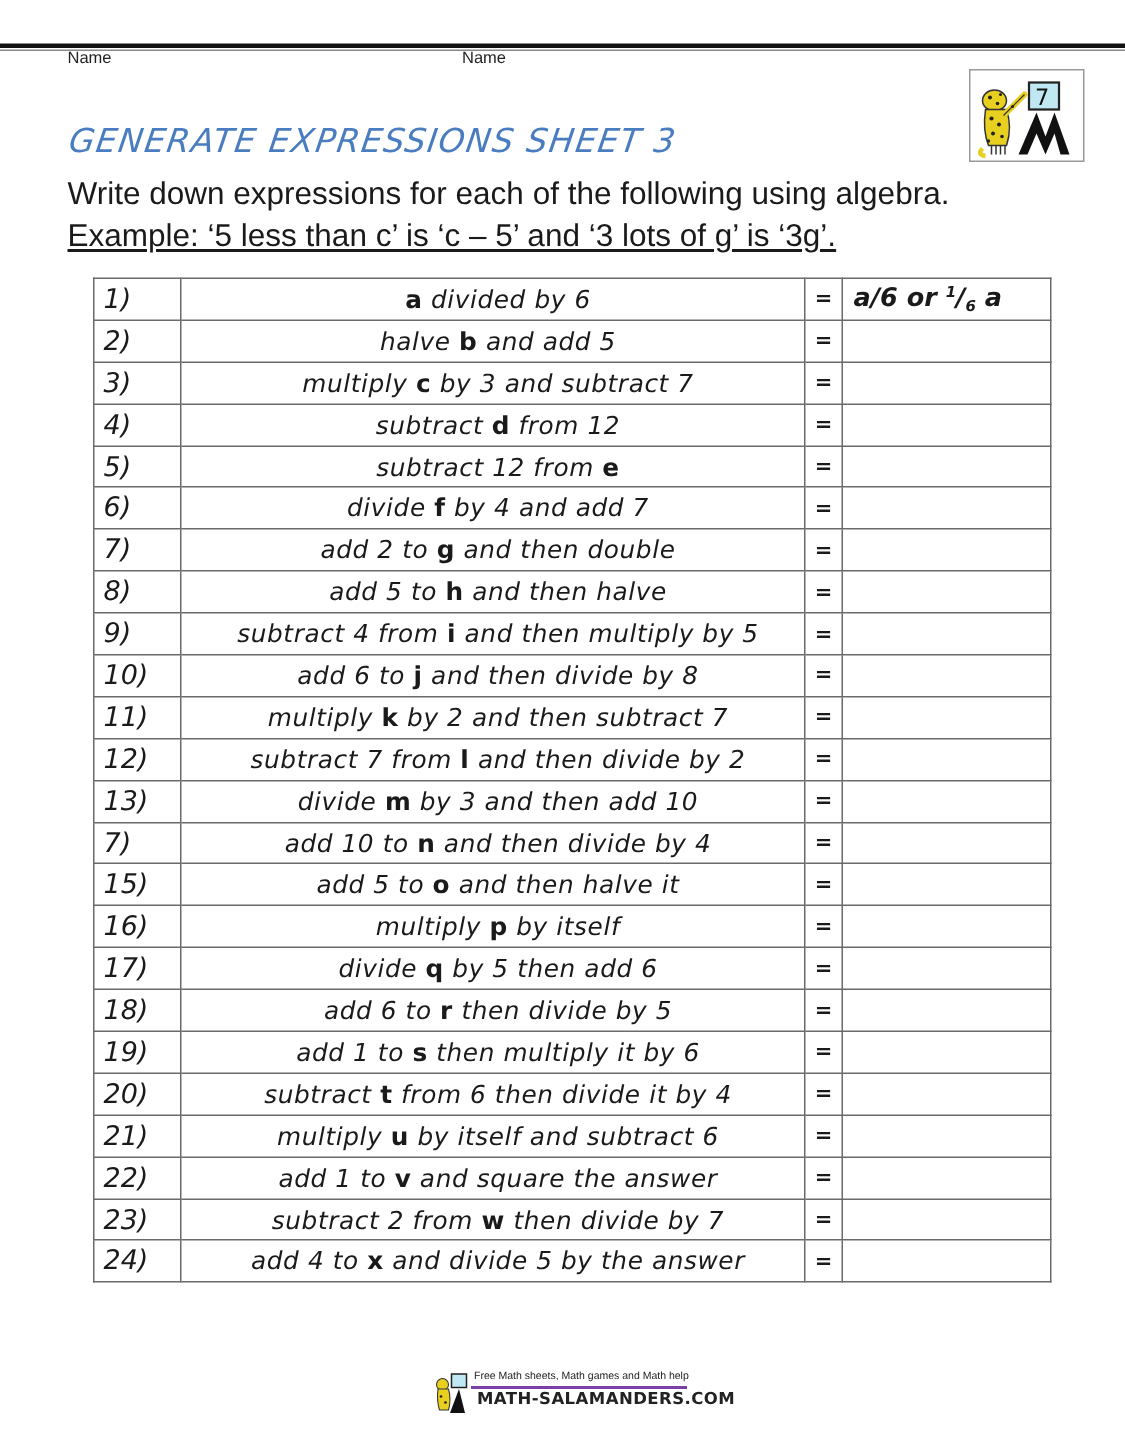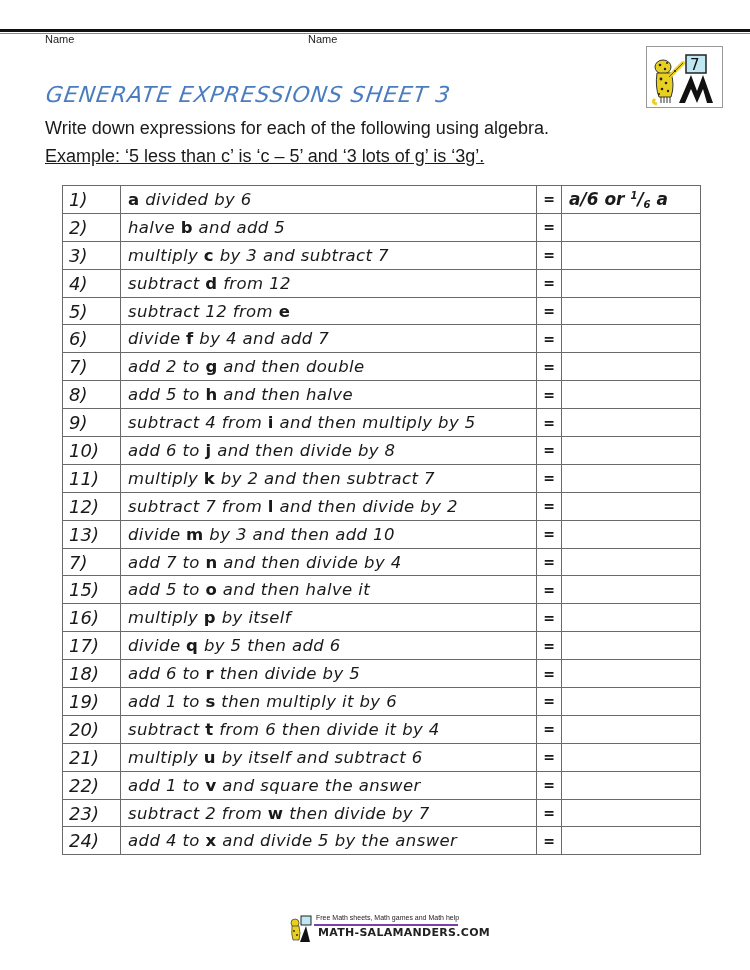--- a/index.html
+++ b/index.html
@@ -1,26 +1,26 @@
 <!DOCTYPE html>
 <html><head>
 <meta charset="utf-8">
 <style>
   html, body { margin: 0; padding: 0; background: #ffffff; }
   body { width: 750px; height: 970px; position: relative; overflow: hidden; font-family: "Liberation Sans", sans-serif; color: #1a1a1a; }
   .top-rule { position: absolute; left: 0; top: 29px; width: 750px; height: 3px; background: #111; }
   .top-rule-2 { position: absolute; left: 0; top: 33px; width: 750px; height: 1px; background: #888; }
   .hdr-label { position: absolute; top: 33px; font-size: 11px; color: #222; }
   .title { position: absolute; left: 46px; top: 82px; font-family: "DejaVu Sans", sans-serif; font-style: italic; font-weight: normal; font-size: 22px; letter-spacing: 1px; color: #4a7dc0; transform: skewX(-8deg); white-space: nowrap; }
-  .instr { position: absolute; left: 45px; font-size: 18px; color: #1a1a1a; white-space: nowrap; }
+  .instr { position: absolute; left: 45px; font-size: 21px; color: #1a1a1a; white-space: nowrap; }
   .logo-box { position: absolute; left: 646px; top: 46px; width: 75px; height: 60px; border: 1px solid #999; background: #fff; }
   table.q { position: absolute; left: 62px; top: 185px; border-collapse: collapse; }
   table.q td { border: 1px solid #6a6a6a; height: 26.9px; padding: 0; font-family: "DejaVu Sans", sans-serif; font-style: italic; font-size: 17px; color: #1a1a1a; white-space: nowrap; }
   td.num { width: 51px; padding-left: 6px !important; font-size: 18px !important; }
-  td.txt { width: 408px; padding-left: 7px !important; font-size: 16.5px !important; letter-spacing: 0.4px; }
+  td.txt { width: 408px; padding-left: 7px !important; font-size: 16.5px !important; letter-spacing: 0.4px; text-align: center; }
   td.eq { width: 24px; text-align: center; font-style: normal !important; font-weight: bold; font-size: 14px !important; }
   td.ans { width: 131px; padding-left: 7px !important; font-weight: bold; }
   .var { font-weight: bold; font-style: normal; }
   .frac-sup { font-size: 10px; vertical-align: 6px; }
   .frac-sub { font-size: 10px; vertical-align: -3px; }
   .footer-logo { position: absolute; left: 288px; top: 914px; width: 180px; height: 30px; }
   .footer-top { position: absolute; left: 28px; top: 0; font-size: 7px; color: #222; white-space: nowrap; }
   .footer-line { position: absolute; left: 26px; top: 10px; width: 144px; height: 1.5px; background: #7b3fa8; }
   .footer-main { position: absolute; left: 30px; top: 12px; font-family: "DejaVu Sans", sans-serif; font-weight: bold; font-size: 11px; color: #222; letter-spacing: 0.3px; white-space: nowrap; }
 </style>
@@ -141,21 +141,21 @@
         <td class="ans"></td>
       </tr>
       <tr>
         <td class="num">13)</td>
         <td class="txt"><span>divide </span><span class="var">m</span><span> by 3 and then add 10</span></td>
         <td class="eq">=</td>
         <td class="ans"></td>
       </tr>
       <tr>
         <td class="num">7)</td>
-        <td class="txt"><span>add 7 to </span><span class="var">n</span><span> and then divide by 4</span></td>
+        <td class="txt"><span>add 10 to </span><span class="var">n</span><span> and then divide by 4</span></td>
         <td class="eq">=</td>
         <td class="ans"></td>
       </tr>
       <tr>
         <td class="num">15)</td>
         <td class="txt"><span>add 5 to </span><span class="var">o</span><span> and then halve it</span></td>
         <td class="eq">=</td>
         <td class="ans"></td>
       </tr>
       <tr>

